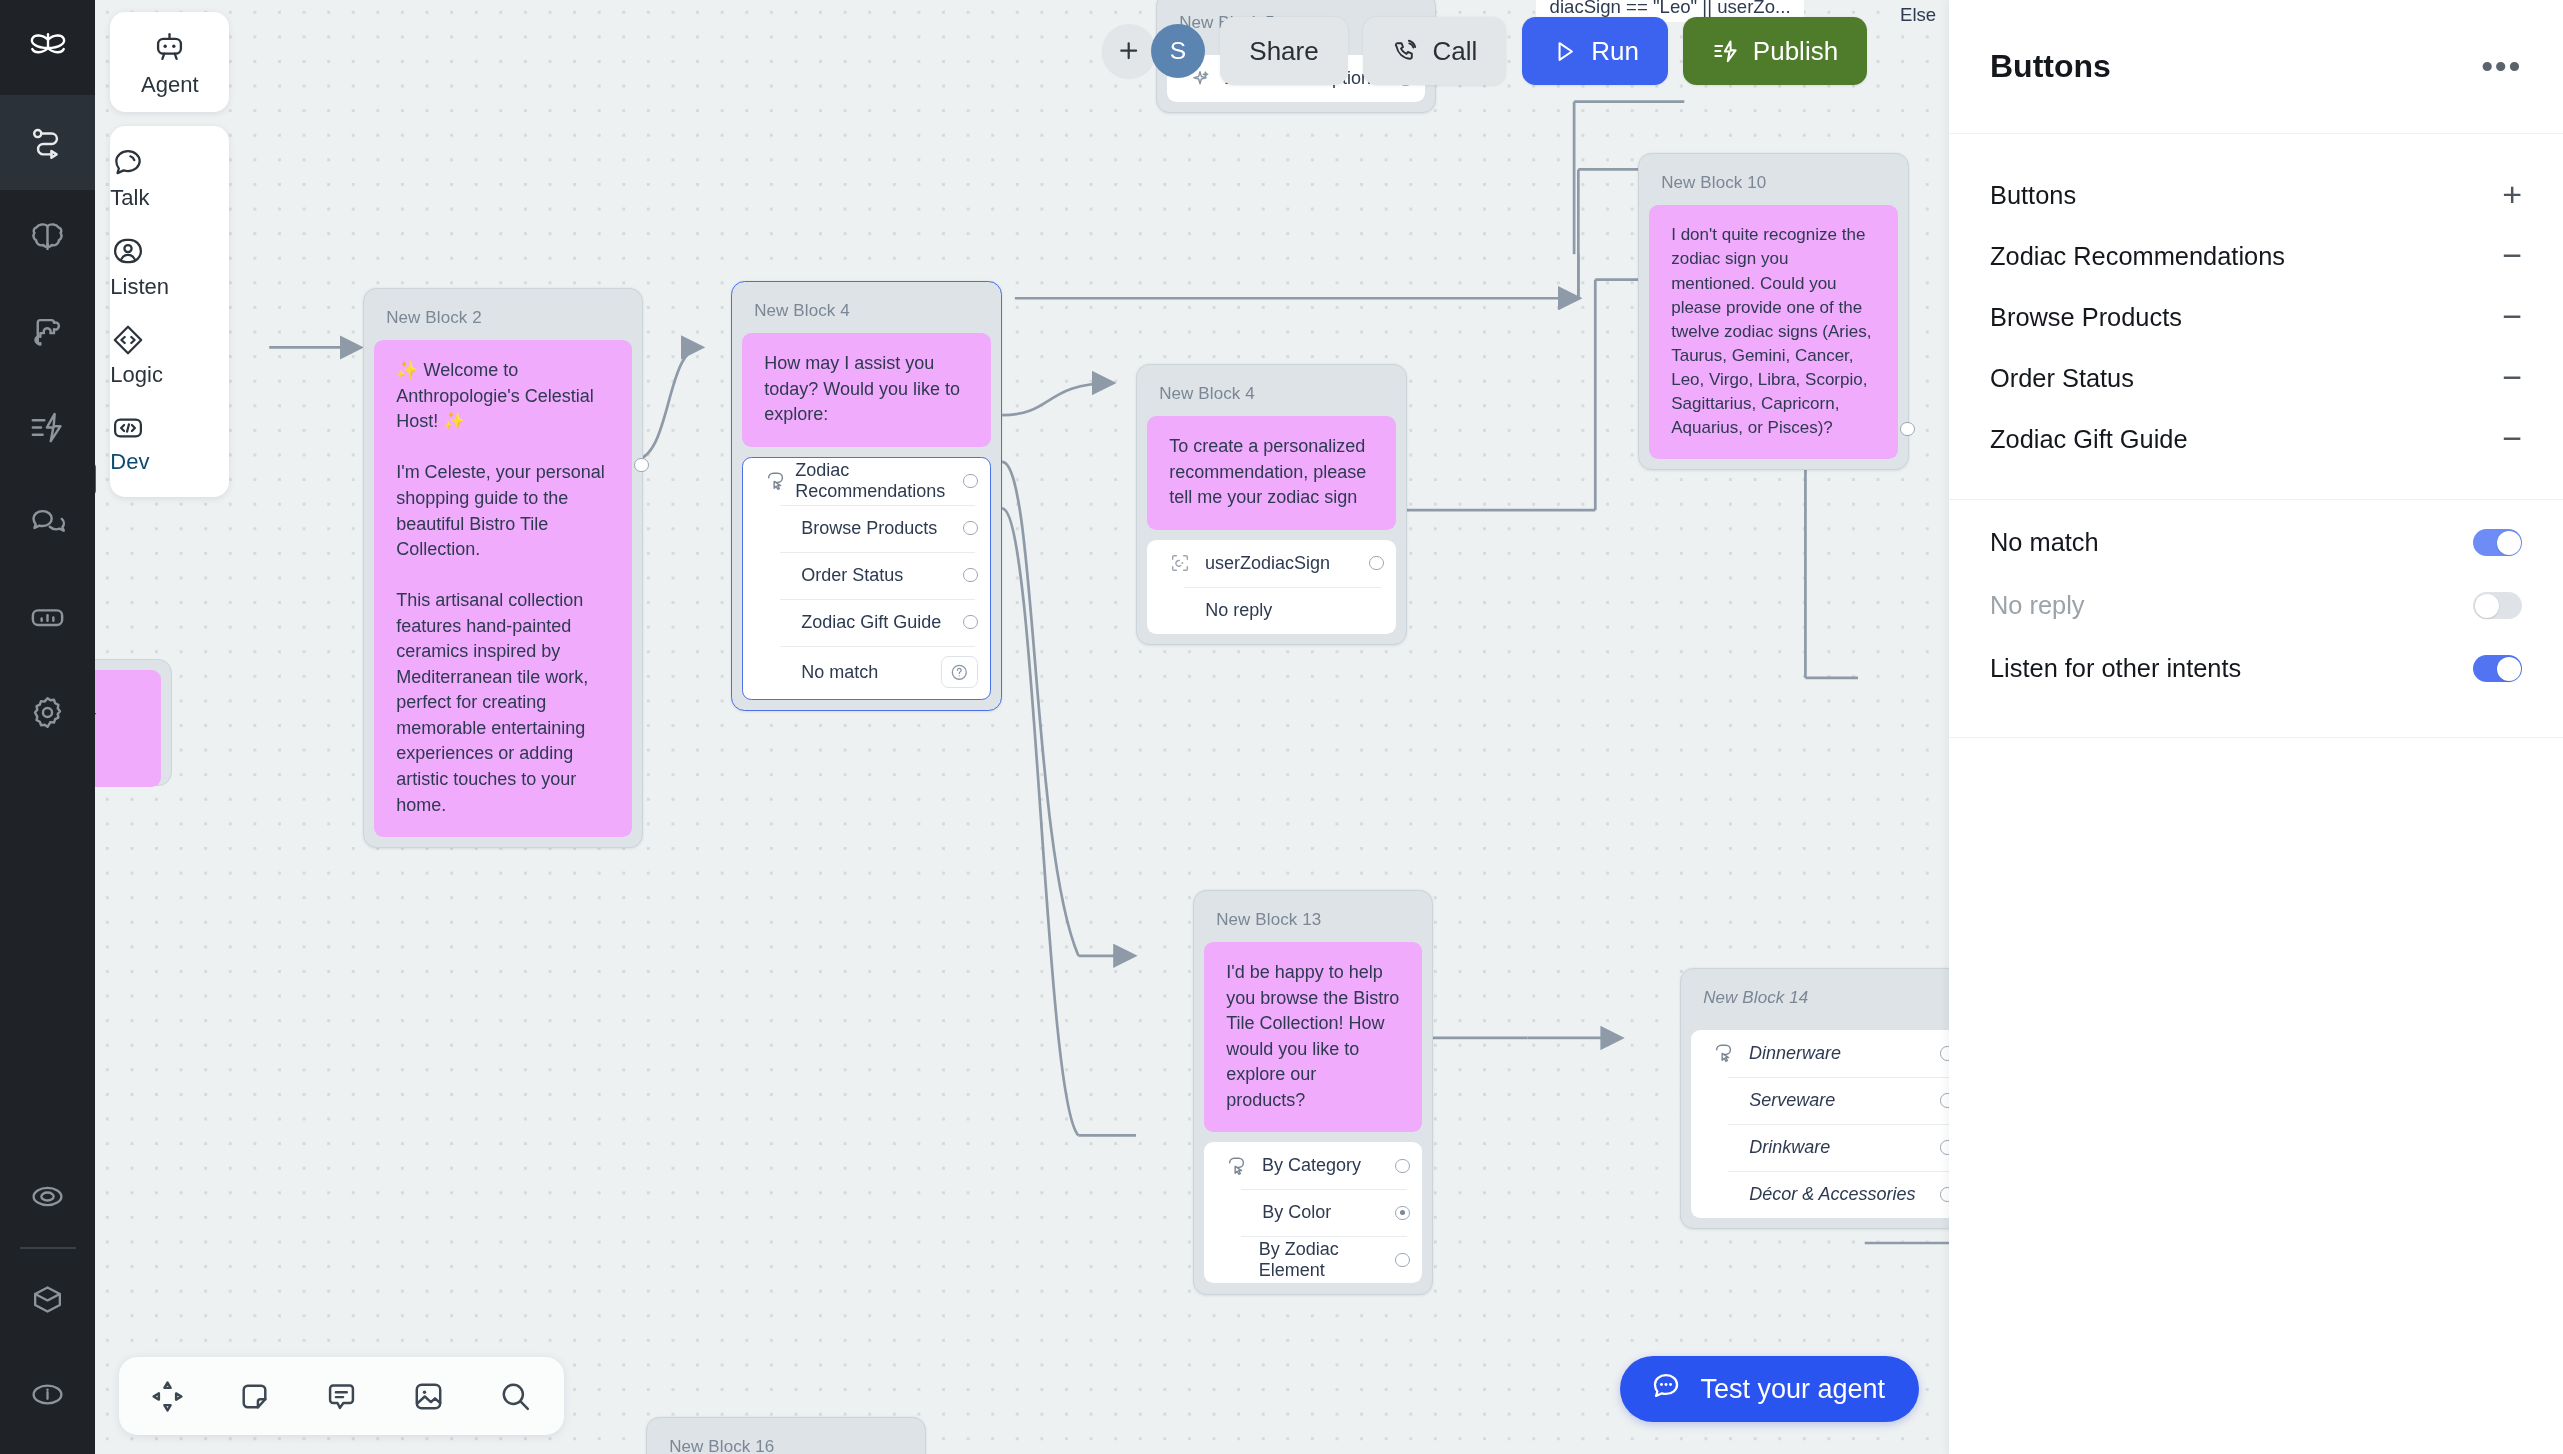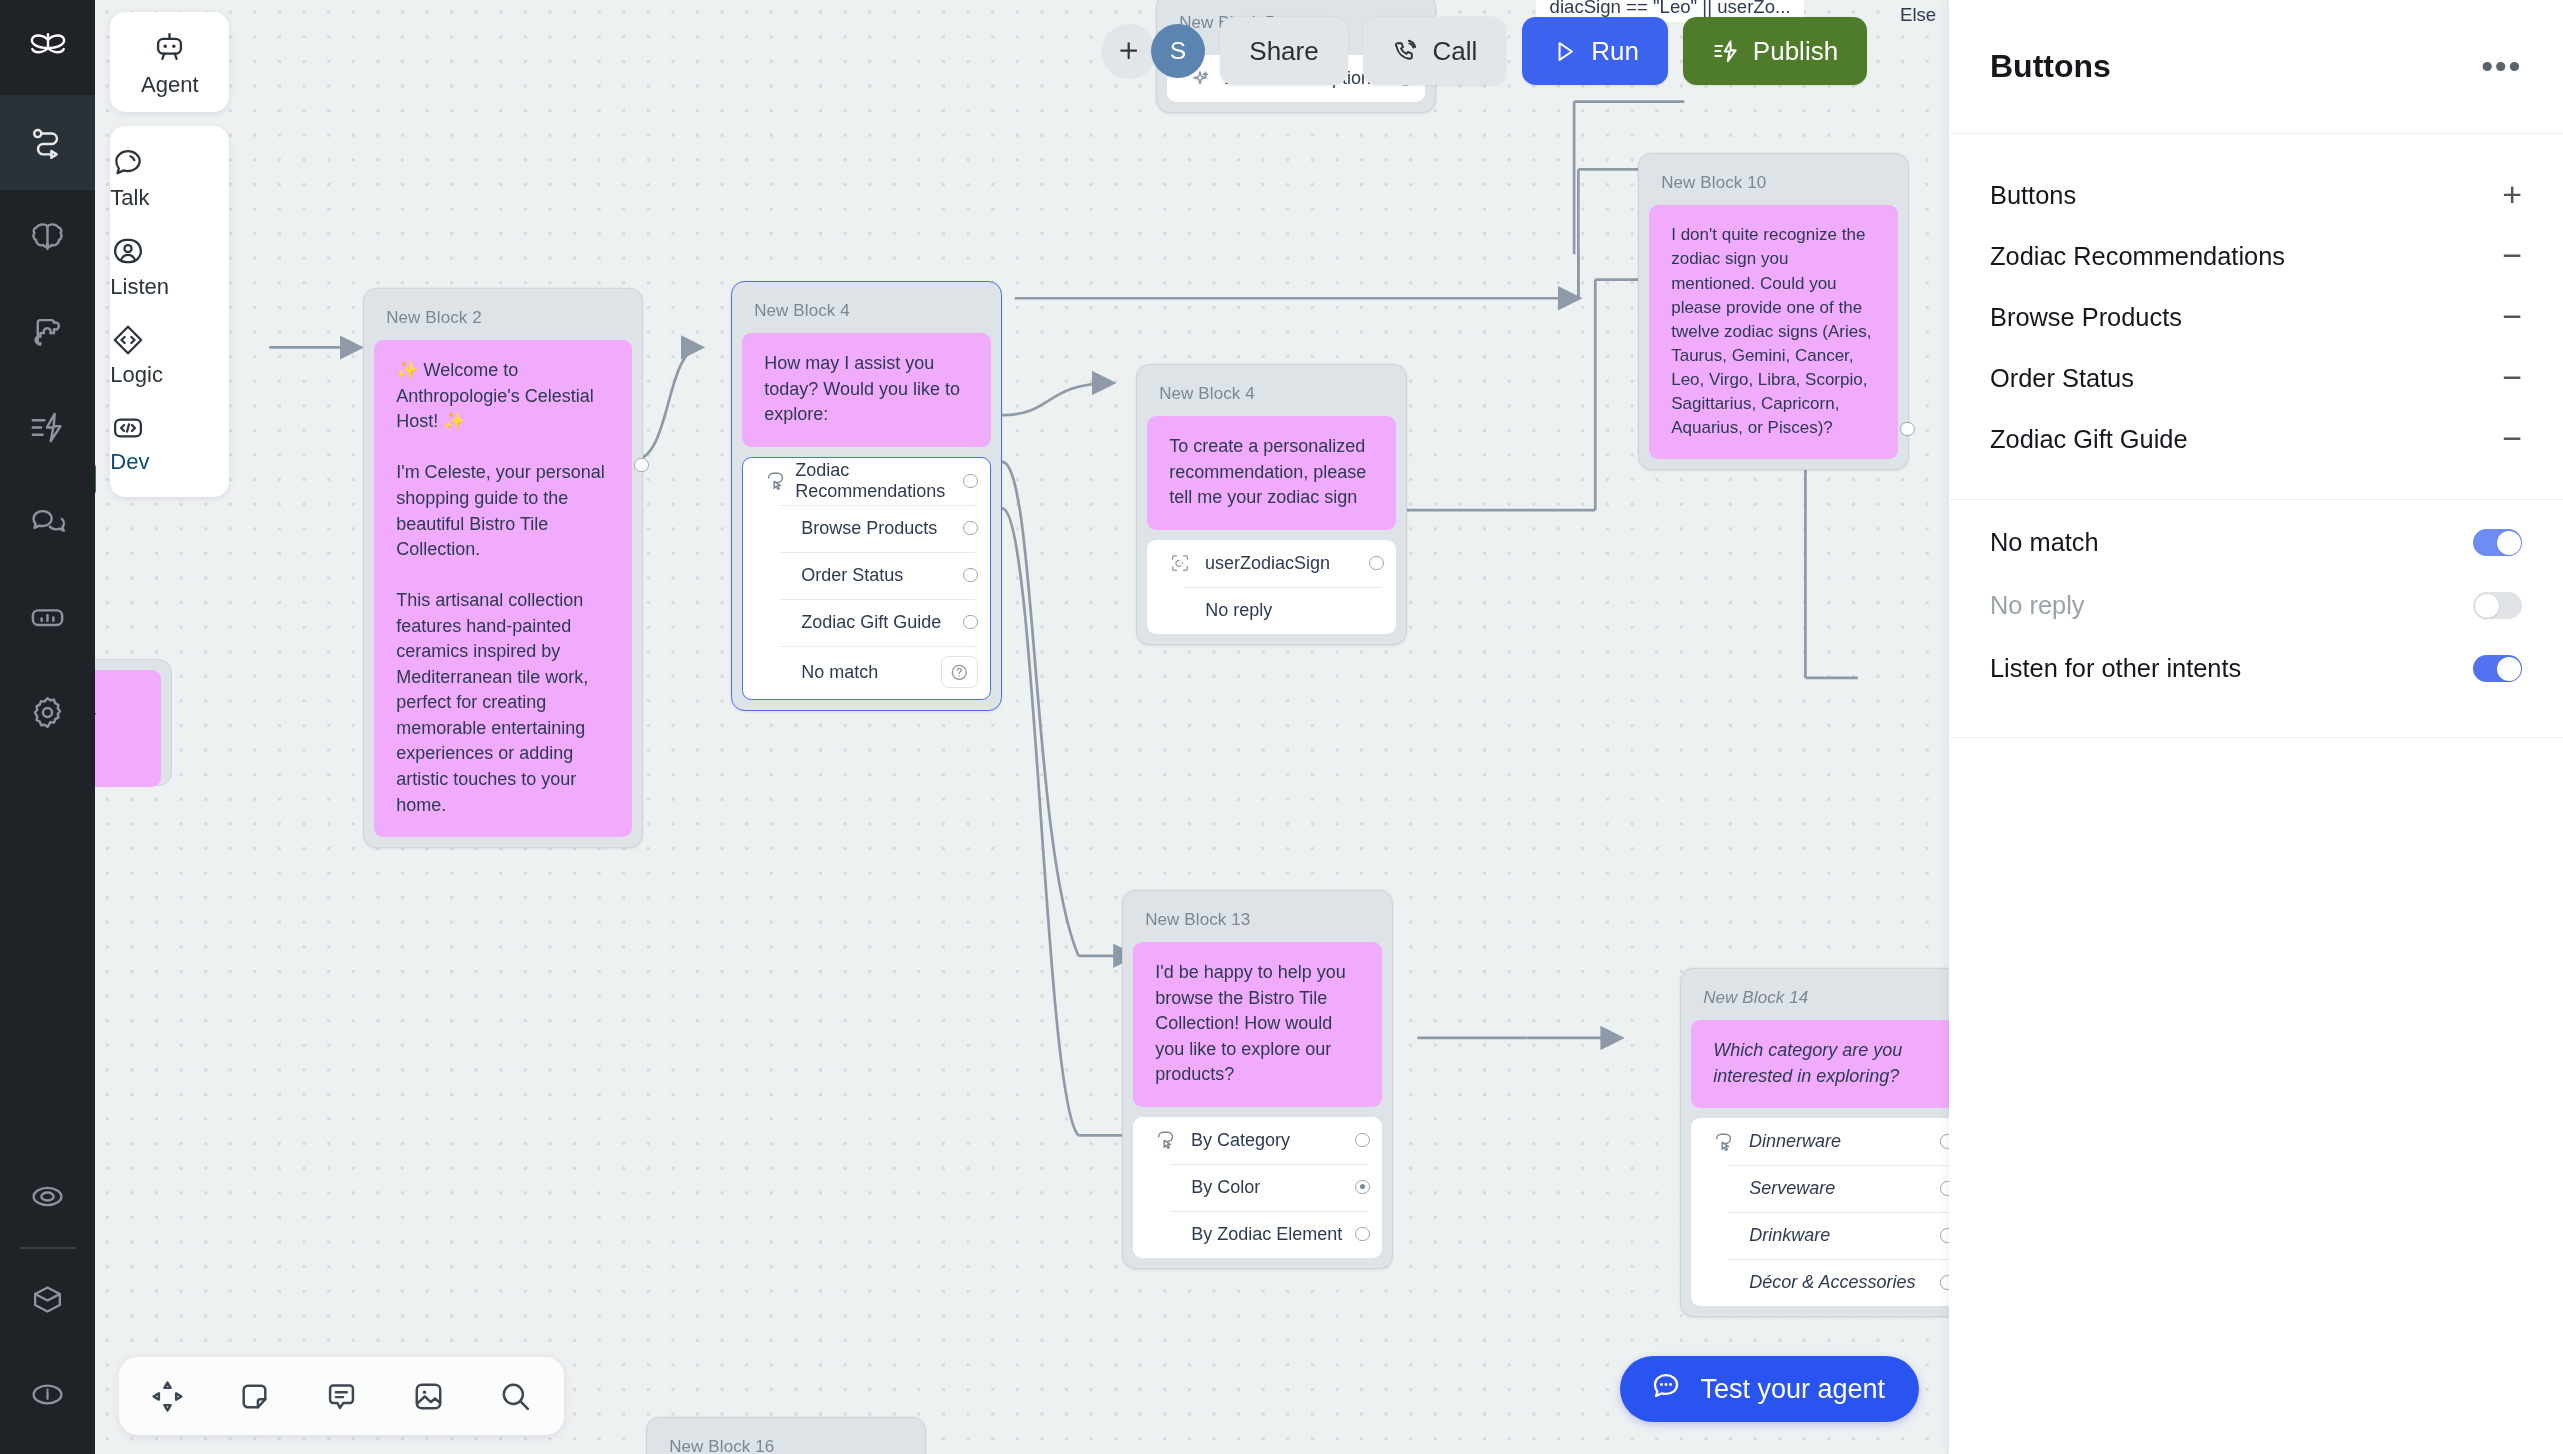--- a/index.html
+++ b/index.html
@@ -344,21 +344,21 @@
         </div>
       </div>
     </div>
 
     <div class="block" style="left:1543px; top:153px; width:271px;">
       <div class="block-title">New Block 10</div>
       <div class="card" style="font-size:17px;">I don't quite recognize the zodiac sign you mentioned. Could you please provide one of the twelve zodiac signs (Aries, Taurus, Gemini, Cancer, Leo, Virgo, Libra, Scorpio, Sagittarius, Capricorn, Aquarius, or Pisces)?</div>
       <div class="port-side" style="right:-6.8px; top:268px;"></div>
     </div>
 
-    <div class="block" style="left:1027px; top:890px; width:271px;">
+    <div class="block" style="left:1098px; top:890px; width:240px;">
       <div class="block-title">New Block 13</div>
       <div class="card">I'd be happy to help you browse the Bistro Tile Collection! How would you like to explore our products?</div>
       <div class="opt-list">
         <div class="opt">
           <span class="lead-icon">
             <svg width="22" height="22" viewBox="0 0 24 24" fill="none" stroke="#7b8794" stroke-width="1.6" stroke-linecap="round" stroke-linejoin="round">
               <path d="M4 8.5a5 5 0 0 1 5-5h5a5 5 0 0 1 0 10h-3"></path>
               <path d="M10 12.5 L10 20 L12.2 17.8 L14 21 L15.6 20.2 L13.9 17 L17 17 Z"></path>
             </svg>
           </span>
@@ -373,21 +373,20 @@
         <div class="opt">
           <span class="lead-spacer"></span>
           <span class="opt-label">By Zodiac Element</span>
           <span class="port"></span>
         </div>
       </div>
     </div>
 
     <div class="block" style="left:1585px; top:968px; width:298px;font-style:italic;">
       <div class="block-title">New Block 14</div>
-      <div class="card">Which category are you interested in exploring?</div>
       <div class="opt-list">
         <div class="opt">
           <span class="lead-icon">
             <svg width="22" height="22" viewBox="0 0 24 24" fill="none" stroke="#7b8794" stroke-width="1.6" stroke-linecap="round" stroke-linejoin="round">
               <path d="M4 8.5a5 5 0 0 1 5-5h5a5 5 0 0 1 0 10h-3"></path>
               <path d="M10 12.5 L10 20 L12.2 17.8 L14 21 L15.6 20.2 L13.9 17 L17 17 Z"></path>
             </svg>
           </span>
           <span class="opt-label">Dinnerware</span>
           <span class="port"></span>

